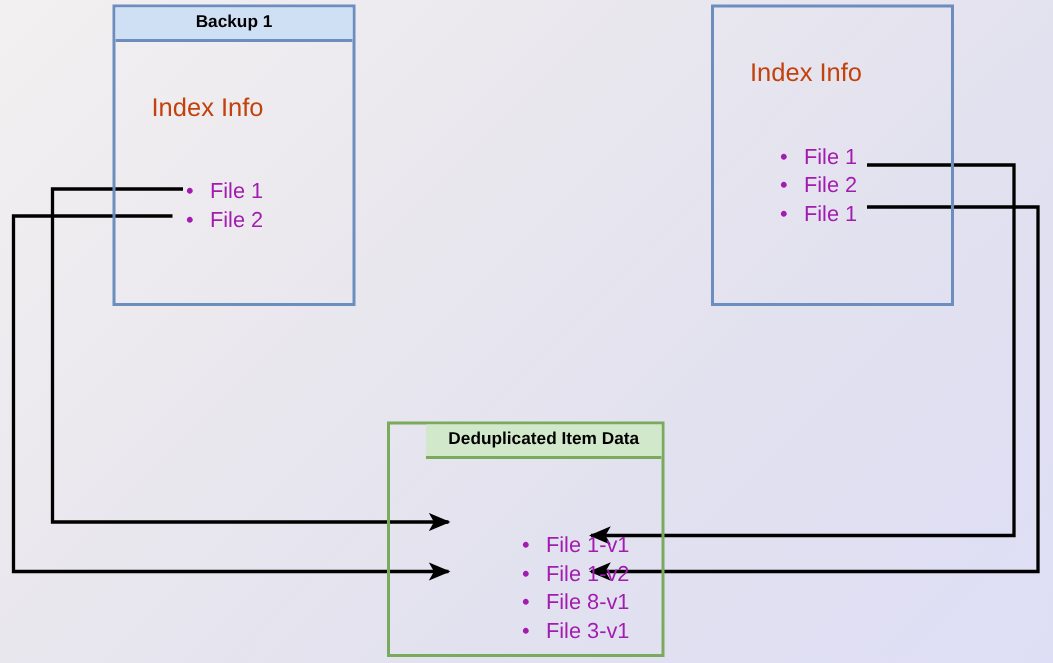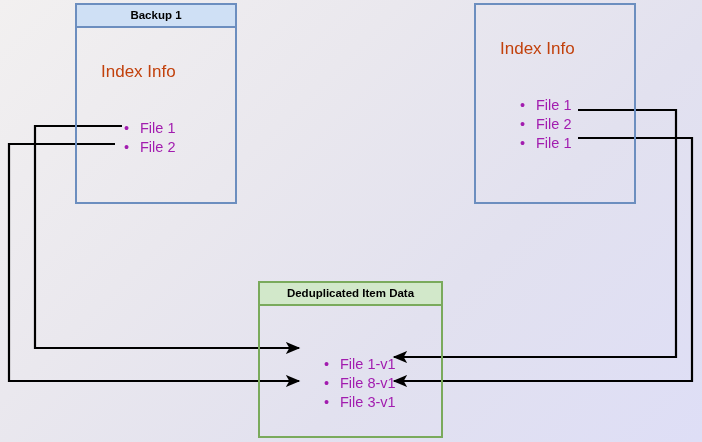--- a/index.html
+++ b/index.html
@@ -77,21 +77,21 @@
   ul.file-list li::before {
     content: "\2022";
     position: absolute;
     left: 0;
     top: 0;
     font-size: 14.5px;
     line-height: 19px;
   }
   #backup1 { left: 75px;  top: 3px; width: 162px; height: 201px; }
   #backup2 { left: 474px; top: 3px; width: 162px; height: 201px; }
-  #dedup   { left: 258px; top: 281px; width: 185px; height: 157px; }
+  #dedup   { left: 258px; top: 281px; width: 185px; height: 157px; padding-left: 24px; }
 
   #backup1 .index-label { left: 24px; top: 34px; }
   #backup2 .index-label { left: 24px; top: 34px; }
 
   #backup1 ul.file-list { left: 47px; top: 91px; }
   #backup2 ul.file-list { left: 44px; top: 91px; }
   #dedup   ul.file-list { left: 64px; top: 49px; }
 </style>
 </head>
 <body>
@@ -130,19 +130,20 @@
         <li>File 1</li>
       </ul>
     </div>
   </div>
 
   <div class="box green" id="dedup">
     <div class="box-header">Deduplicated Item Data</div>
     <div class="box-body">
       <ul class="file-list">
         <li>File 1-v1</li>
+        <li>File 1-v2</li>
         <li>File 8-v1</li>
         <li>File 3-v1</li>
       </ul>
     </div>
   </div>
 
 </div>
 
 </body></html>

